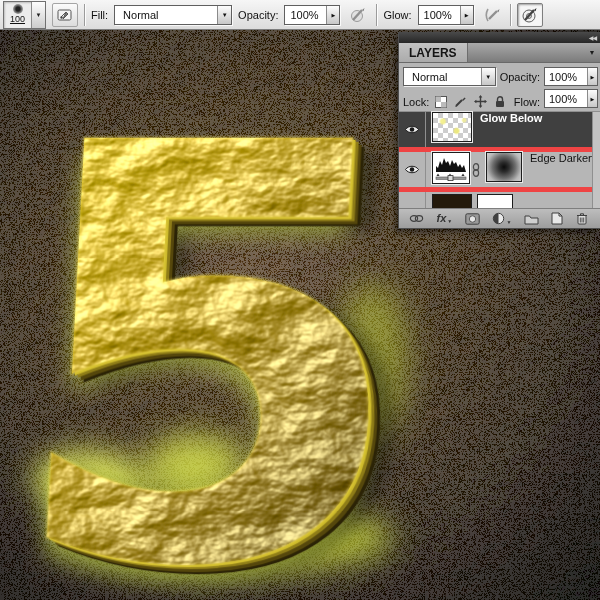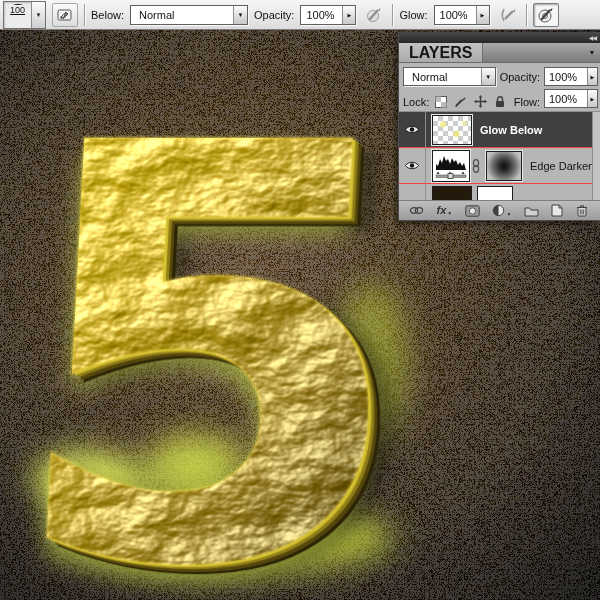--- a/index.html
+++ b/index.html
@@ -10,21 +10,21 @@
   .toolbar{position:absolute;left:0;top:0;width:600px;height:30px;box-sizing:border-box;
     background:linear-gradient(#f6f6f6,#dcdcdc);border-bottom:1px solid #7d7d7d;
     display:flex;align-items:center;gap:6px;padding-left:3px;font-size:11px;color:#111;}
   .tb-label{white-space:nowrap;color:#111;}
   .sep{width:1px;height:22px;background:#9b9b9b;box-shadow:1px 0 0 #fdfdfd;flex:0 0 1px;}
   .brush-preset{display:flex;height:26px;border:1px solid #707070;background:#ececec;
     box-shadow:inset 1px 1px 2px rgba(0,0,0,.2);}
   .bp-main{width:27px;display:flex;flex-direction:column;align-items:center;justify-content:flex-end;}
   .bp-dot{width:10px;height:10px;border-radius:50%;
     background:radial-gradient(circle,#222 0 2px,rgba(34,34,34,.55) 4px,transparent 7px);margin-top:2px;}
-  .bp-num{font-size:9px;line-height:10px;color:#111;padding-bottom:13px;text-decoration:underline;}
+  .bp-num{font-size:9px;line-height:10px;color:#111;padding-bottom:4px;text-decoration:underline;}
   .bp-arrow{width:13px;border-left:1px solid #8a8a8a;background:linear-gradient(#fdfdfd,#cccccc);
     display:flex;align-items:center;justify-content:center;font-size:6px;color:#222;}
   .tbtn{width:24px;height:22px;display:flex;align-items:center;justify-content:center;border-radius:2px;}
   .tbtn.raised{border:1px solid #a5a5a5;background:linear-gradient(#fbfbfb,#dcdcdc);}
   .tbtn.flat{opacity:.6;}
   .tbtn.pressed{border:1px solid #7e7e7e;background:#f6f6f6;box-shadow:inset 1px 1px 2px rgba(0,0,0,.35);}
   .ps-select{height:18px;background:#fff;border:1px solid #5f5f5f;display:flex;align-items:center;
     box-shadow:1px 1px 0 rgba(255,255,255,.8);}
   .ps-select .val{padding:0 8px;flex:1;white-space:nowrap;}
   .ps-select .arr{width:13px;align-self:stretch;border-left:1px solid #8a8a8a;
@@ -43,35 +43,35 @@
   
   .layers-panel{position:absolute;left:398px;top:32px;width:202px;box-sizing:border-box;
     background:#b6b6b6;border-left:1px solid #4e4e4e;border-bottom:1px solid #4e4e4e;
     box-shadow:-3px 3px 6px rgba(0,0,0,.45);font-size:11px;color:#111;}
   .collapse-bar{height:11px;background:linear-gradient(#4a4a4a,#262626);display:flex;
     justify-content:flex-end;align-items:center;padding-right:4px;}
   .collapse-glyph{font-size:6px;color:#cfcfcf;letter-spacing:-1px;line-height:6px;}
   .tab-row{height:19px;background:linear-gradient(#a8a8a8,#7b7b7b);display:flex;align-items:stretch;
     border-bottom:1px solid #696969;}
   .tab{background:linear-gradient(#c2c2c2,#ababab);padding:0 10px;display:flex;align-items:center;
-    font-weight:bold;font-size:16px;color:#141414;border-right:1px solid #6d6d6d;}
+    font-weight:bold;font-size:12px;color:#141414;border-right:1px solid #6d6d6d;}
   .tab-spacer{flex:1;}
   .panel-menu{width:16px;display:flex;align-items:center;justify-content:center;font-size:7px;color:#1c1c1c;}
   .blend-row,.lock-row{display:flex;align-items:center;gap:4px;padding:4px 2px 3px 4px;}
   .blend-row .ps-select{width:104px;height:17px;}
   .mini-field{height:17px;background:#fff;border:1px solid #5f5f5f;display:flex;align-items:center;}
   .mini-field .val{padding:0 4px;width:34px;}
   .mini-field .arr{width:9px;align-self:stretch;border-left:1px solid #8a8a8a;
      background:linear-gradient(#fdfdfd,#c7c7c7);display:flex;align-items:center;justify-content:center;
      font-size:5px;color:#111;}
   .lock-row{padding-top:0;align-items:flex-end;}
   .lock-icons{display:flex;gap:7px;align-items:center;margin-left:2px;}
   .r-label{margin-left:auto;}
   .layer-list{border-top:1px solid #8f8f8f;background:#b6b6b6;position:relative;}
-  .layer-row{display:flex;align-items:center;height:35px;border-bottom:1px solid #ef4444;position:relative;}
+  .layer-row{display:flex;height:35px;border-bottom:5px solid #ef4444;position:relative;}
   .layer-row.selected{background:#404040;color:#fff;}
   .eye-well{width:26px;align-self:stretch;display:flex;align-items:center;justify-content:center;
     border-right:1px solid #8f8f8f;}
   .thumb{border:1px solid #1d1d1d;outline:1px solid #e9e9e9;margin-left:6px;flex:0 0 auto;}
   .checker-thumb{width:38px;height:28px;
     background-image:
       radial-gradient(circle at 26% 30%, rgba(244,240,140,.95) 0 2px, transparent 4px),
       radial-gradient(circle at 62% 64%, rgba(238,234,120,.9) 0 2px, transparent 4px),
       radial-gradient(circle at 82% 26%, rgba(244,240,150,.8) 0 1.6px, transparent 3px),
       linear-gradient(45deg,#cdcdcd 25%,transparent 25%,transparent 75%,#cdcdcd 75%),
@@ -112,21 +112,21 @@
   <div class="tbtn raised">
     <svg class="icon" width="16" height="14" viewBox="0 0 16 14">
       <rect x="1" y="2" width="13" height="10" rx="1.5" fill="#f2f2f2" stroke="#555"></rect>
       <path d="M4 9 L9 4 M9 4 l2 2 -5 5 z" stroke="#555" fill="#777" stroke-width="1"></path>
       <circle cx="4.5" cy="9.5" r="1.2" fill="#444"></circle>
     </svg>
   </div>
 
   <div class="sep"></div>
 
-  <span class="tb-label">Below:</span>
+  <span class="tb-label">Fill:</span>
   <div class="ps-select" style="width:116px">
     <span class="val">Normal</span>
     <span class="arr">▼</span>
   </div>
 
   <span class="tb-label">Opacity:</span>
   <div class="ps-field" style="width:54px">
     <span class="val">100%</span>
     <span class="arr">▶</span>
   </div>

